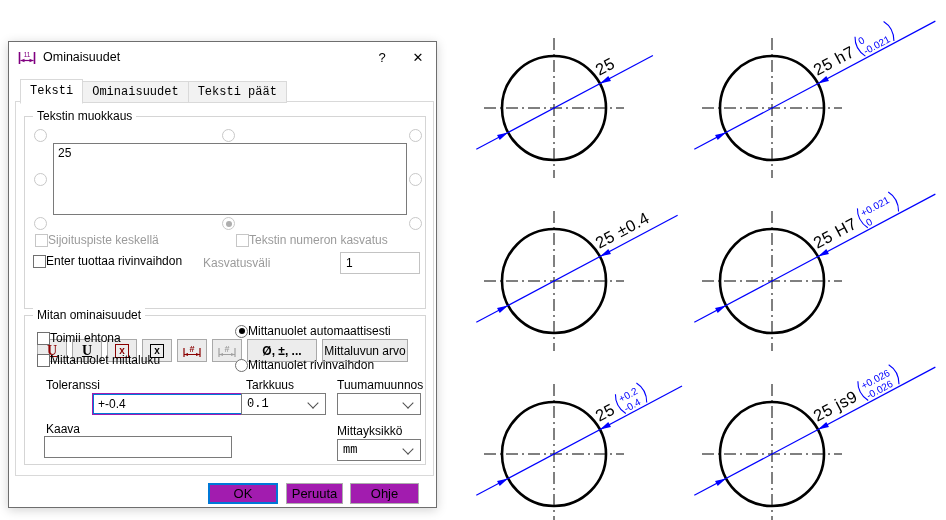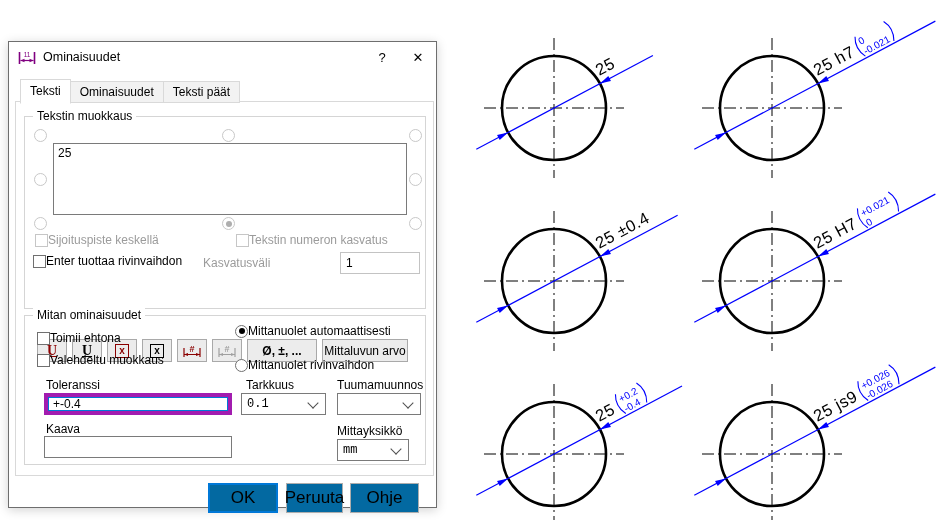--- a/index.html
+++ b/index.html
@@ -10,21 +10,21 @@
   
   .dialog{
     position:absolute;left:8px;top:41px;width:429px;height:467px;background:#fff;
     border:1px solid #6e6e6e;box-sizing:border-box;font-size:12px;
     box-shadow:0 2px 10px rgba(0,0,0,.18);
   }
   .titlebar{height:30px;display:flex;align-items:center;padding-left:9px;}
   .title-text{margin-left:7px;flex:1;font-size:12.5px;}
   .cap-btn{width:36px;height:30px;display:flex;align-items:center;justify-content:center;font-size:13px;cursor:default;}
   
-  .tabstrip{position:absolute;left:11px;top:37px;display:flex;align-items:flex-end;z-index:3;}
+  .tabstrip{position:absolute;left:11px;top:37px;display:flex;align-items:flex-end;z-index:3;font-family:Liberation Mono, monospace;}
   .tab{height:20px;line-height:20px;padding:0 9px;background:#f2f2f2;border:1px solid #d9d9d9;border-left:none;}
   .tab:first-child{border-left:1px solid #d9d9d9;}
   .tab.active{height:23px;line-height:23px;background:#fff;border:1px solid #d9d9d9;border-bottom:1px solid #fff;margin-bottom:-1px;}
   .pane{position:absolute;left:6px;top:59px;width:417px;height:373px;border:1px solid #d9d9d9;background:#fff;}
   
   .groupbox{position:absolute;border:1px solid #d5d5d5;}
   .groupbox .glabel{position:absolute;top:-8px;left:8px;background:#fff;padding:0 4px;font-size:12px;}
   .g1{left:8px;top:14px;width:400px;height:191px;}
   .g2{left:8px;top:213px;width:400px;height:148px;}
   
@@ -36,37 +36,37 @@
   .cb.dis{border-color:#c6c6c6;}
   .lab-dis{color:#9b9b9b;}
   .row{position:absolute;display:flex;align-items:center;}
   
   .textedit{position:absolute;left:28px;top:26px;width:354px;height:72px;border:1px solid #7a7a7a;
     font-family:"Liberation Sans",sans-serif;font-size:12px;padding:2px 4px;resize:none;outline:none;box-sizing:border-box;}
   .posrb{position:absolute;}
   
   .tinput{position:absolute;border:1px solid #7a7a7a;background:#fff;font-family:"Liberation Sans",sans-serif;
     font-size:12px;padding:2px 5px;box-sizing:border-box;outline:none;height:22px;}
-  .tinput.focus{border:4px solid #a21caf;box-shadow:inset 0 0 0 1px #0078d7;}
+  .tinput.focus{border:1px solid #a21caf;box-shadow:inset 0 0 0 1px #0078d7;margin-left:48px;}
   .tinput.dis{border-color:#c3c3c3;}
   .combo{position:absolute;height:22px;border:1px solid #7a7a7a;background:#fff;display:flex;align-items:center;
     padding-left:5px;box-sizing:border-box;}
   .combo .ctext{flex:1;font-size:12px;font-family:Liberation Mono, monospace;}
   .chev{width:7px;height:7px;border-right:1.4px solid #505050;border-bottom:1.4px solid #505050;
     transform:rotate(45deg);margin:-3px 8px 0 0;flex:none;}
   .flabel{position:absolute;font-size:12px;}
   
   .tbtn{position:absolute;top:237px;height:23px;background:#ececec;border:1px solid #a9a9a9;box-sizing:border-box;
     display:flex;align-items:center;justify-content:center;font-size:12px;}
   .uglyph{font-family:"Liberation Serif",serif;font-weight:bold;font-size:14px;text-decoration:underline;line-height:1;}
   .maroon{color:#8b0000;}
   .xbox{width:12px;height:12px;border:1px solid currentColor;font-size:10px;font-weight:bold;line-height:11px;text-align:center;}
   
-  .fbtn{position:absolute;top:441px;height:30px;background:#0369a1;border:1px solid #adadad;box-sizing:border-box;
-    font-size:17px;display:flex;align-items:center;justify-content:center;}
+  .fbtn{position:absolute;top:441px;height:21px;background:#a21caf;border:1px solid #adadad;box-sizing:border-box;
+    font-size:13px;display:flex;align-items:center;justify-content:center;}
   .fbtn.default{border:2px solid #0078d7;}
   
   .canvas{position:absolute;left:460px;top:0;width:486px;height:520px;display:grid;
     grid-template-columns:240px 246px;grid-template-rows:173px 173px 174px;}
   .dim-panel{position:relative;}
   .dim-panel svg{position:absolute;left:0;top:0;overflow:visible;}
 </style>
 </head>
 <body>
 
@@ -166,21 +166,21 @@
 
     <div class="groupbox g2">
       <span class="glabel">Mitan ominaisuudet</span>
 
       <div class="row" style="left:12px;top:15px">
         <span class="cb"></span>
         <span>Toimii ehtona</span>
       </div>
       <div class="row" style="left:12px;top:37px">
         <span class="cb"></span>
-        <span>Valehdeltu muokkaus</span>
+        <span>Mittanuolet mittaluku</span>
       </div>
 
       <div class="row" style="left:210px;top:8px">
         <span class="rb checked"></span>
         <span>Mittanuolet automaattisesti</span>
       </div>
       <div class="row" style="left:210px;top:42px">
         <span class="rb"></span>
         <span>Mittanuolet rivinvaihdon</span>
       </div>
@@ -197,21 +197,21 @@
       <span class="flabel" style="left:312px;top:62px">Tuumamuunnos</span>
       <div class="combo" style="left:312px;top:77px;width:84px">
         <span class="ctext"></span>
         <span class="chev"></span>
       </div>
 
       <span class="flabel" style="left:21px;top:106px">Kaava</span>
       <input class="tinput" style="left: 19px; top: 120px; width: 188px;" value="">
 
       <span class="flabel" style="left:312px;top:108px">Mittayksikkö</span>
-      <div class="combo" style="left:312px;top:123px;width:72px">
+      <div class="combo" style="left:312px;top:123px;width:84px">
         <span class="ctext">mm</span>
         <span class="chev"></span>
       </div>
     </div>
   </div>
 
   <div class="fbtn default" style="left:199px;width:70px">OK</div>
   <div class="fbtn" style="left:277px;width:57px">Peruuta</div>
   <div class="fbtn" style="left:341px;width:69px">Ohje</div>
 </div>

